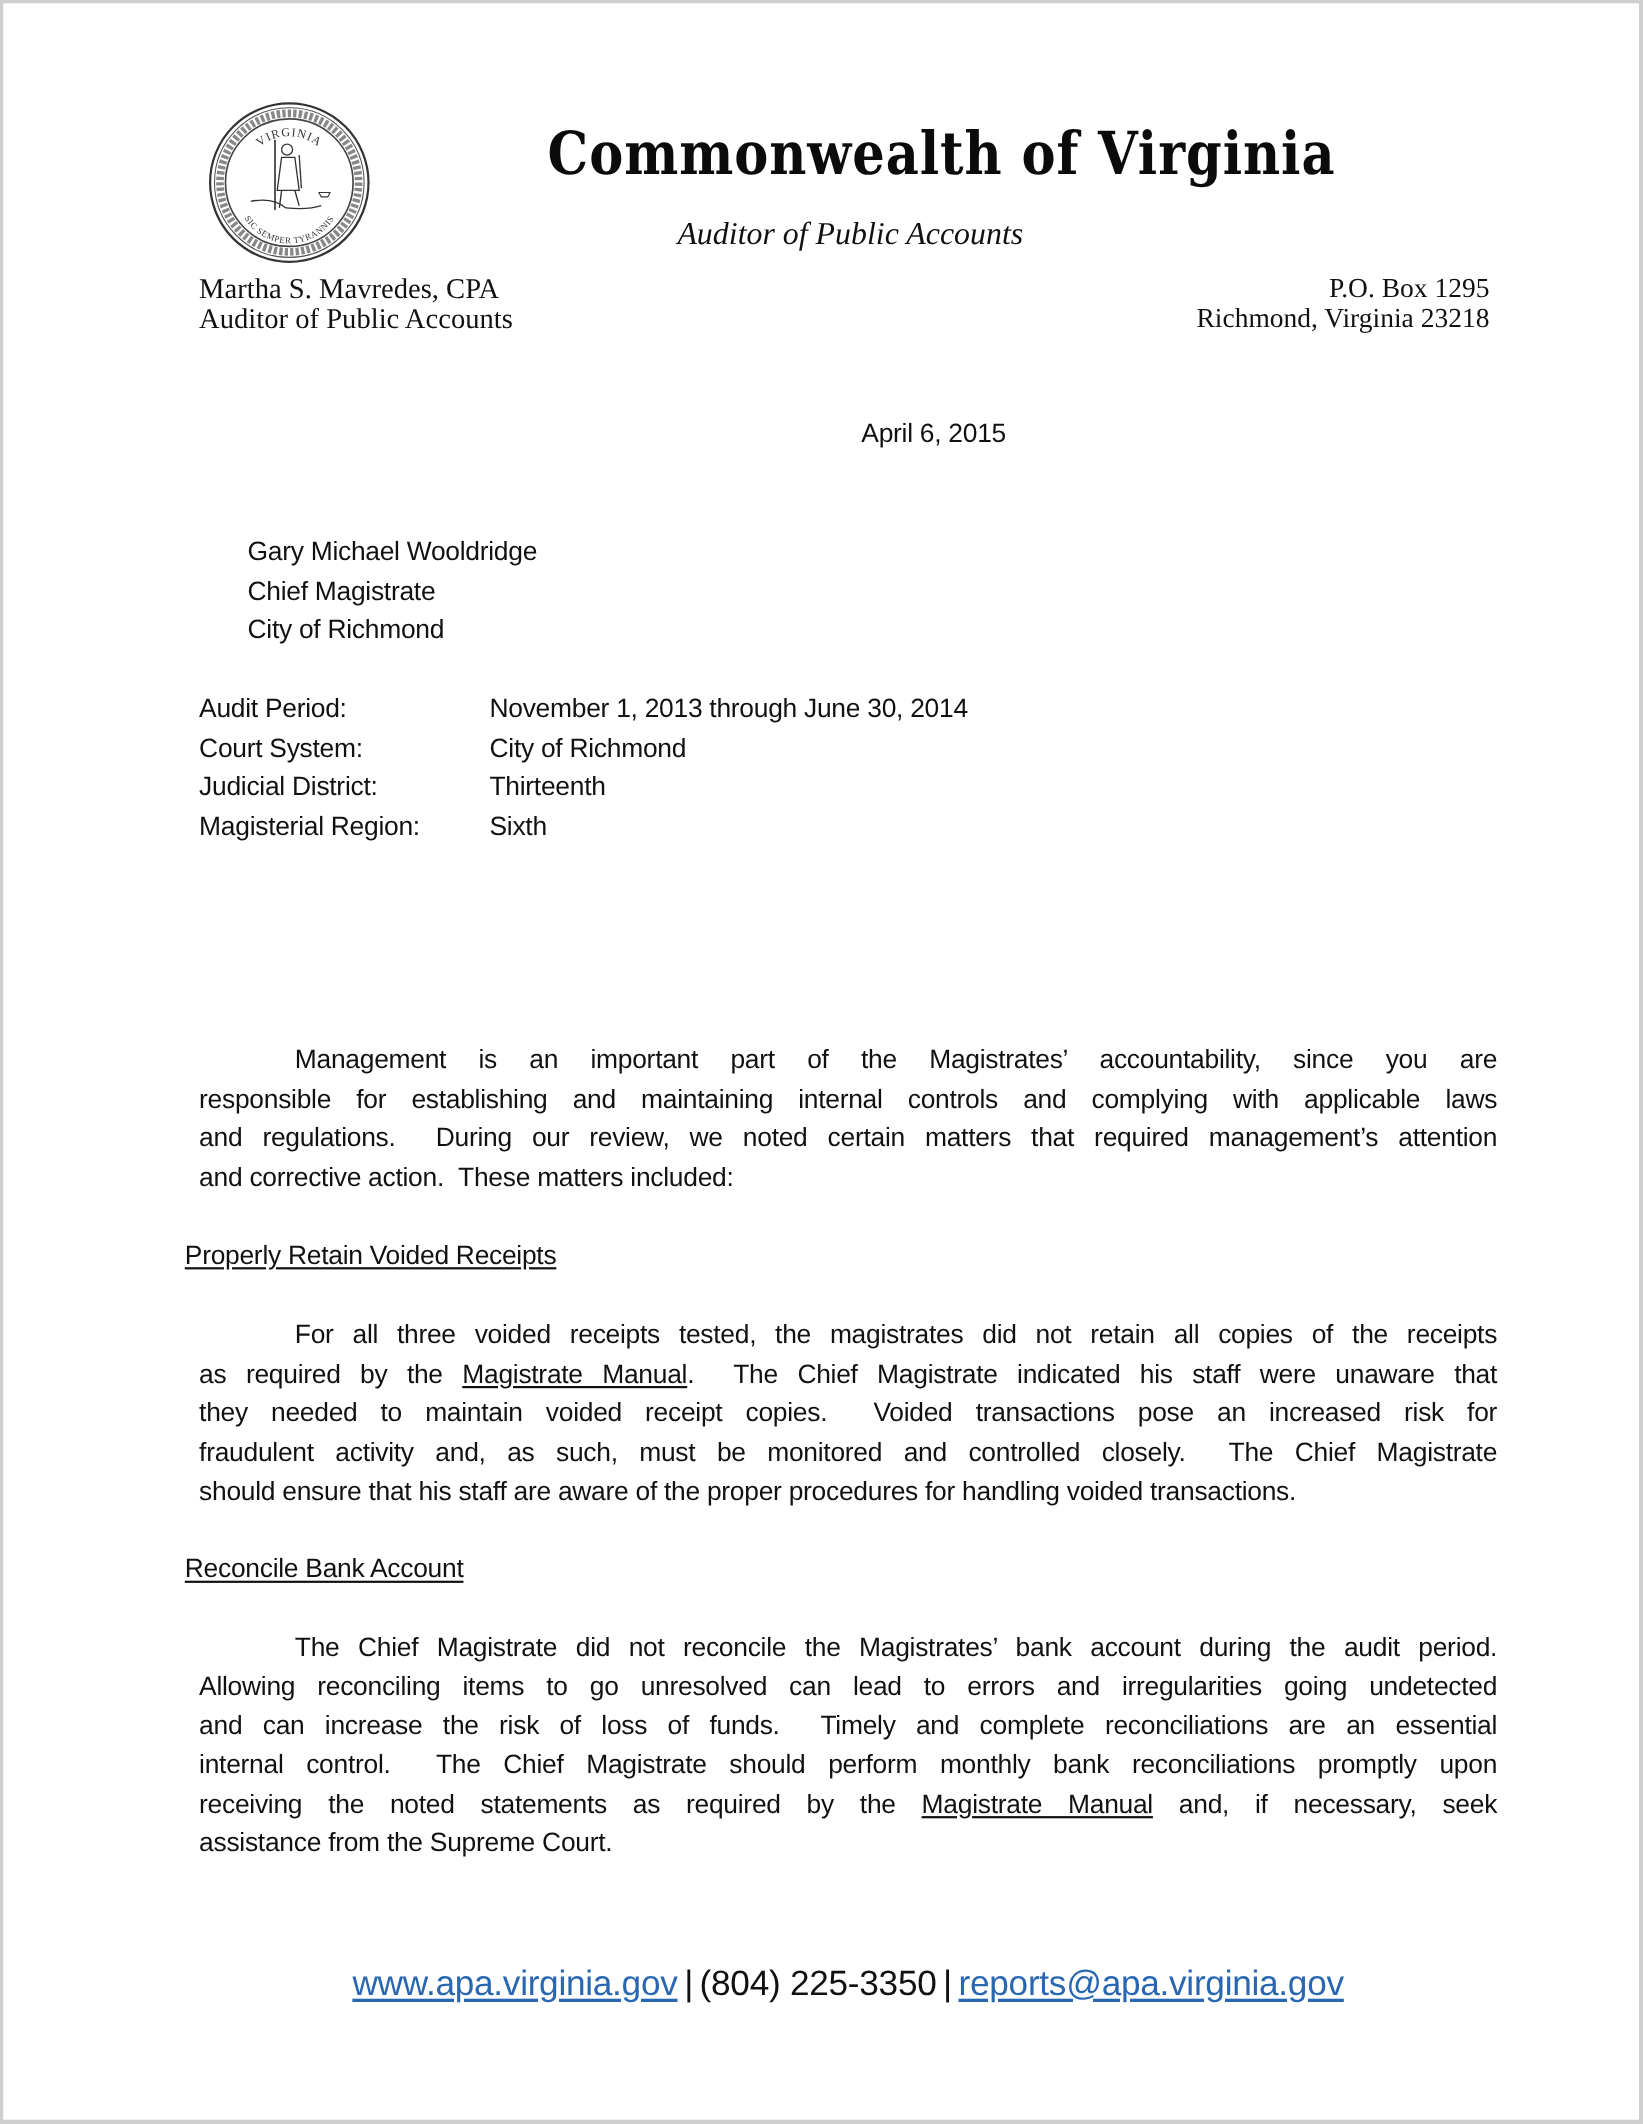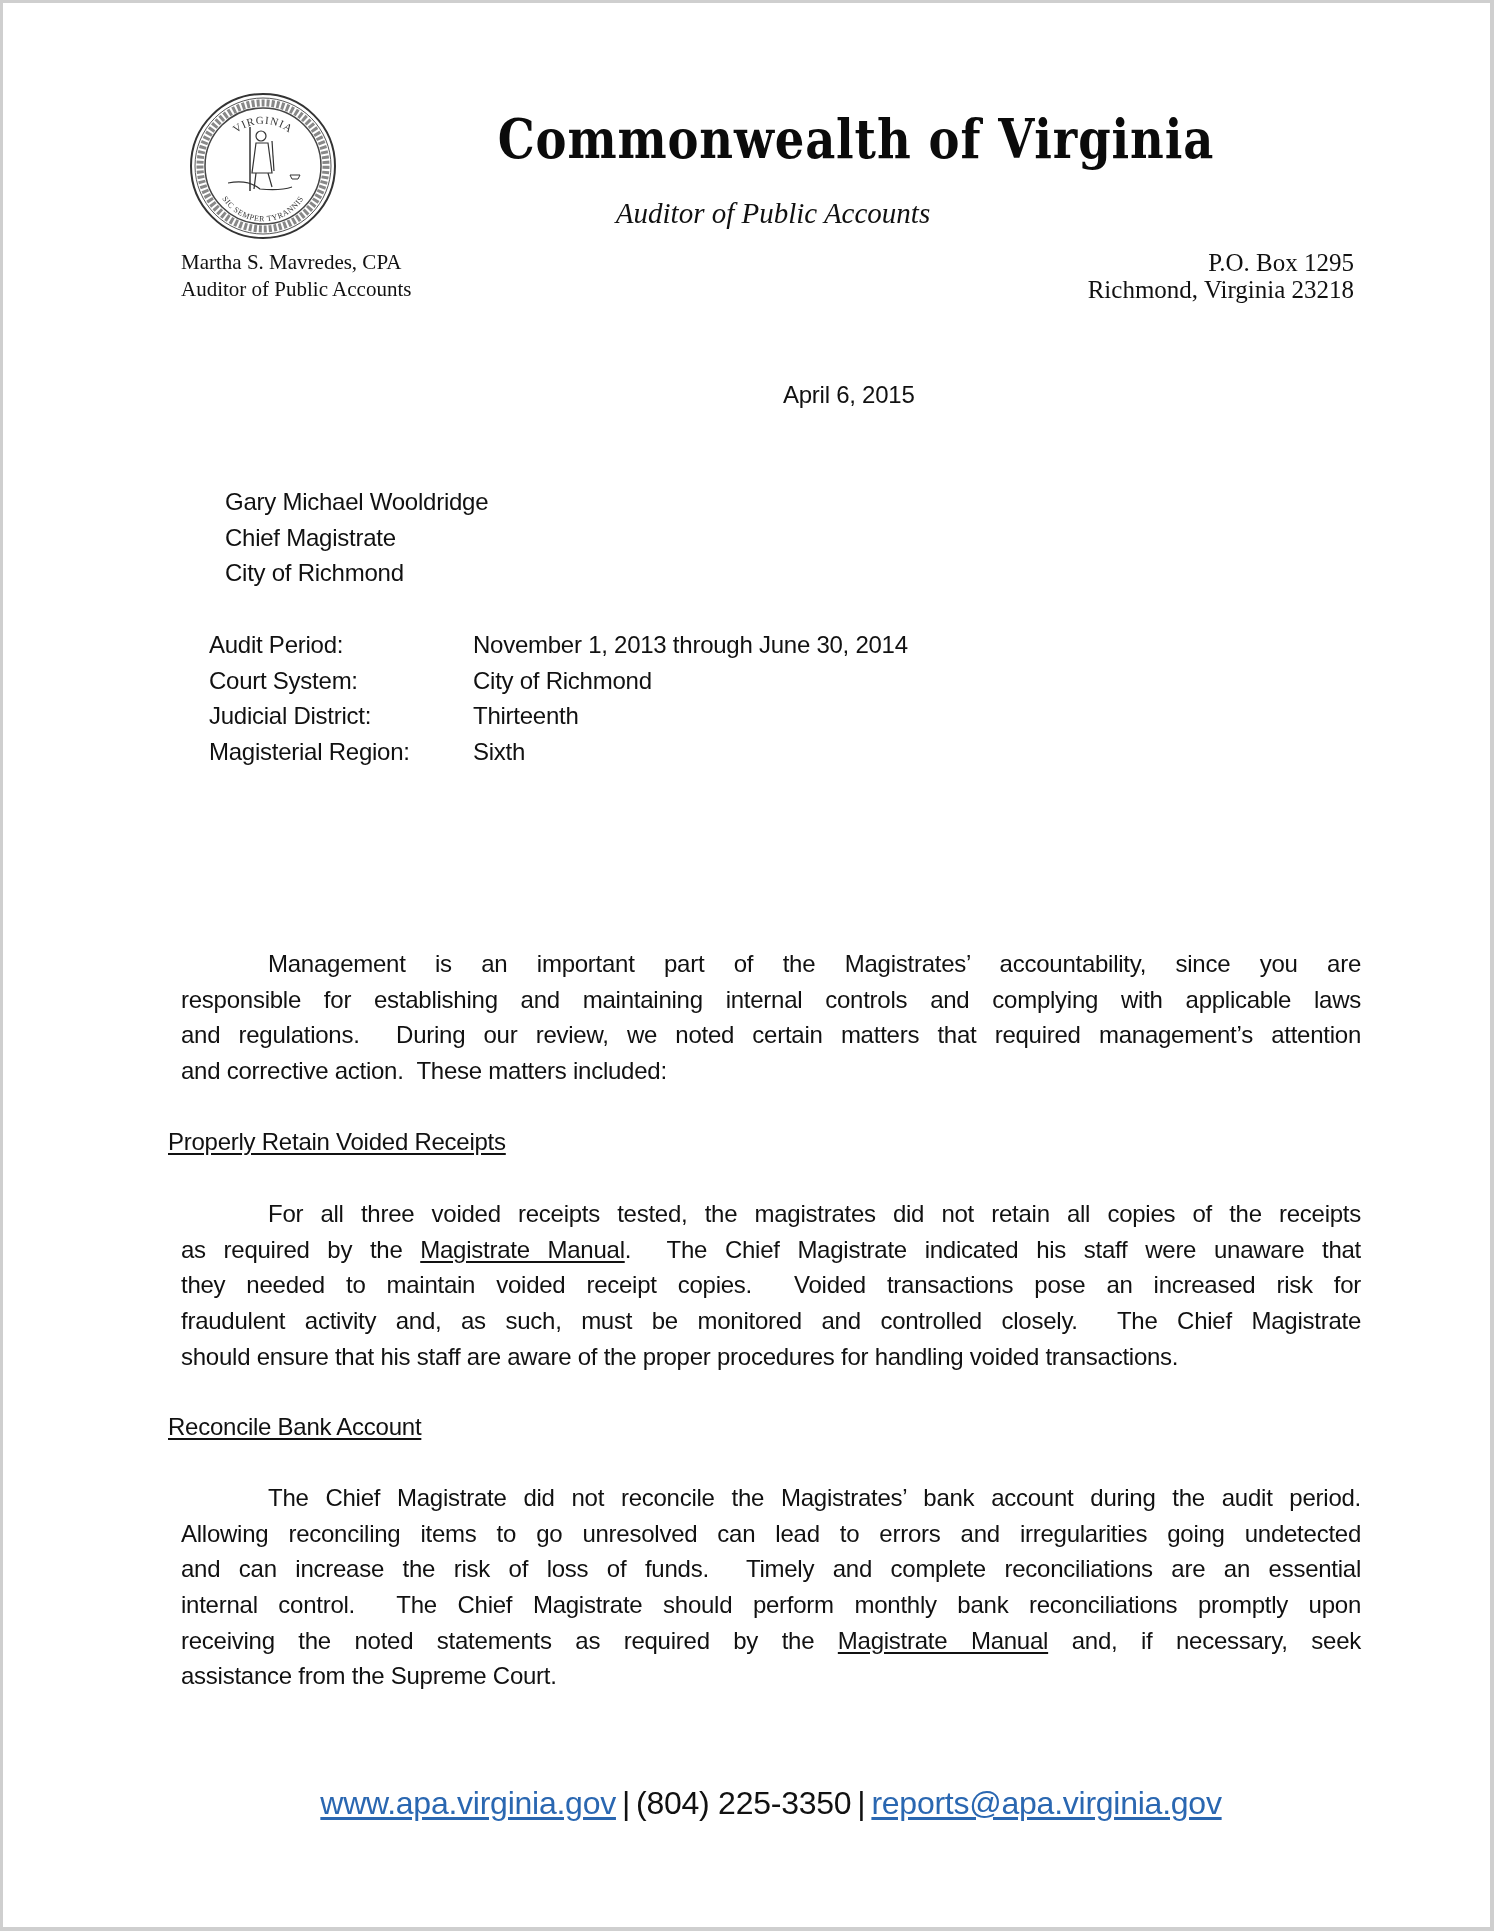--- a/index.html
+++ b/index.html
@@ -18,28 +18,28 @@
     left: 450px; top: 104px; width: 640px; text-align: center;
     font-size: 54px; font-weight: bold; letter-spacing: 1px;
     font-family: "DejaVu Serif", serif; color: #0b0b0b;
     transform: scaleX(0.86); transform-origin: center;
     white-space: nowrap;
   }
   .subtitle {
     left: 560px; top: 194px; width: 420px; text-align: center;
     font-size: 29px; font-style: italic;
   }
-  .hdr-left { left: 178px; top: 246px; font-size: 21px; line-height: 27px; }
+  .hdr-left { left: 178px; top: 246px; font-size: 26px; line-height: 27px; }
   .hdr-right { right: 136px; top: 246px; font-size: 25px; line-height: 27px; text-align: right; }
   .body-text { font-size: 24px; letter-spacing: -0.25px; line-height: 35.7px; }
   .date { left: 780px; top: 374px; }
   .addressee { left: 178px; top: 481px; margin-left: 44px; }
   .meta { left: 178px; top: 624px; }
   .meta-row { display: flex; height: 35.7px; }
-  .meta-label { width: 264px; margin-left: 28px; }
+  .meta-label { width: 264px; }
   .para { left: 178px; width: 1180px; }
   .line { white-space: nowrap; text-align: justify; text-align-last: justify; height: 35.7px; }
   .line.last { text-align-last: left; }
   .line.indent { padding-left: 87px; }
   .u { text-decoration: underline; text-underline-offset: 3px; }
   .heading { left: 165px; }
   .footer {
     left: 178px; width: 1180px; top: 1782px; text-align: center;
     font-size: 32px; letter-spacing: -0.25px;
   }

